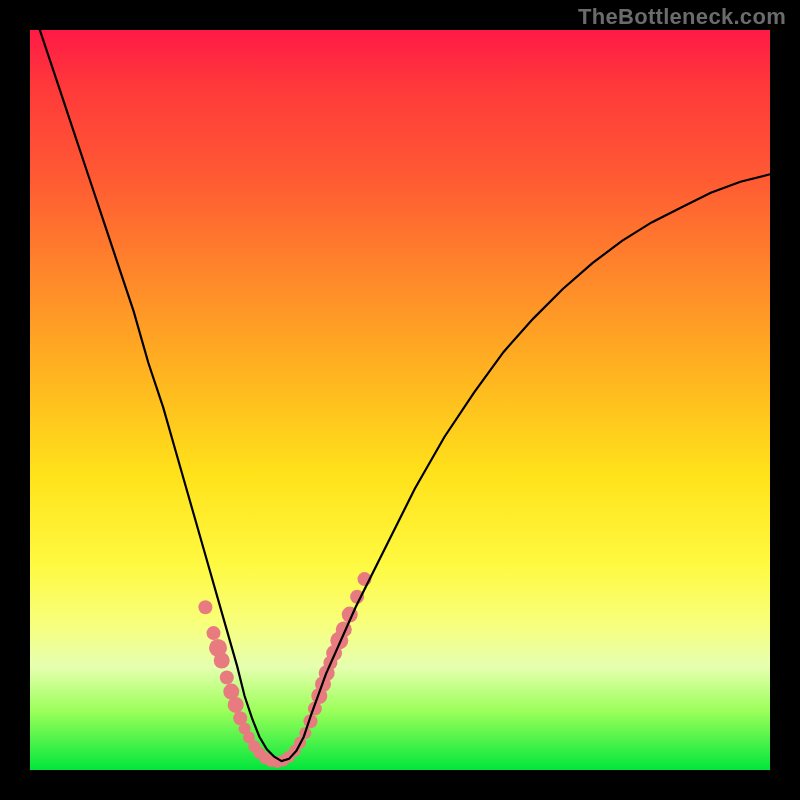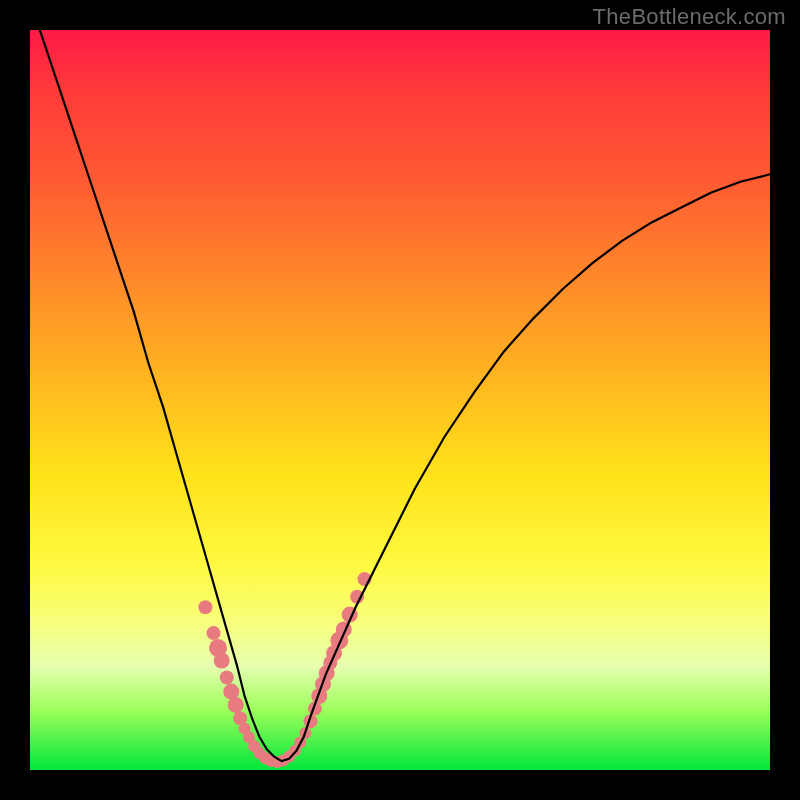--- a/index.html
+++ b/index.html
@@ -38,21 +38,21 @@
       #e6ffb0 86%,
       #9cff5a 92%,
       #00e63b 100%);
   }
   .watermark {
     position: absolute;
     top: 4px;
     right: 14px;
     color: #6b6b6b;
     font-size: 22px;
-    font-weight: 400;
+    font-weight: 700;
     letter-spacing: 0.3px;
     user-select: none;
   }
   svg.overlay {
     position: absolute;
     top: 30px;
     left: 30px;
     width: 740px;
     height: 740px;
     overflow: visible;

